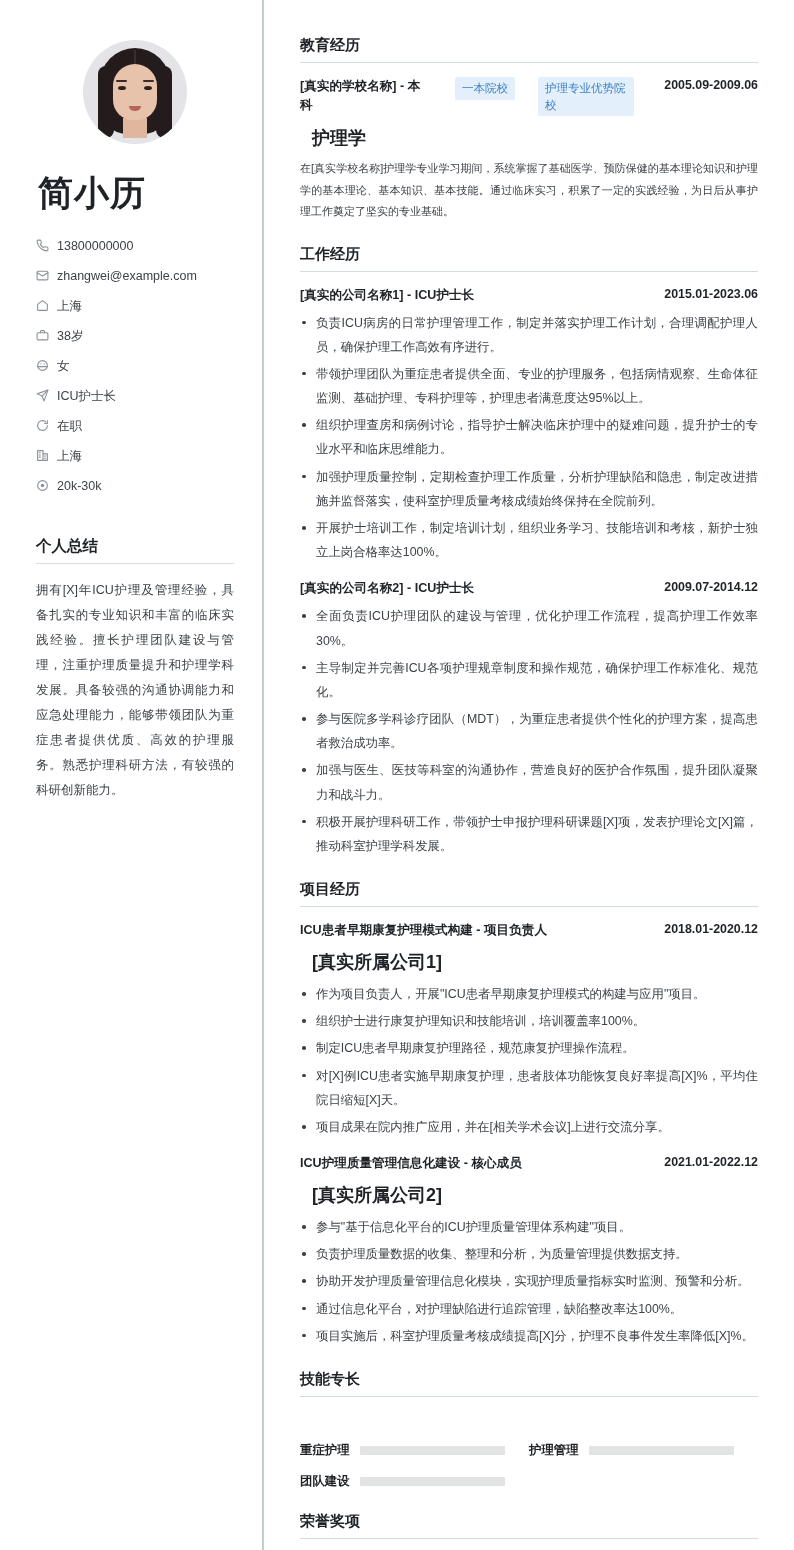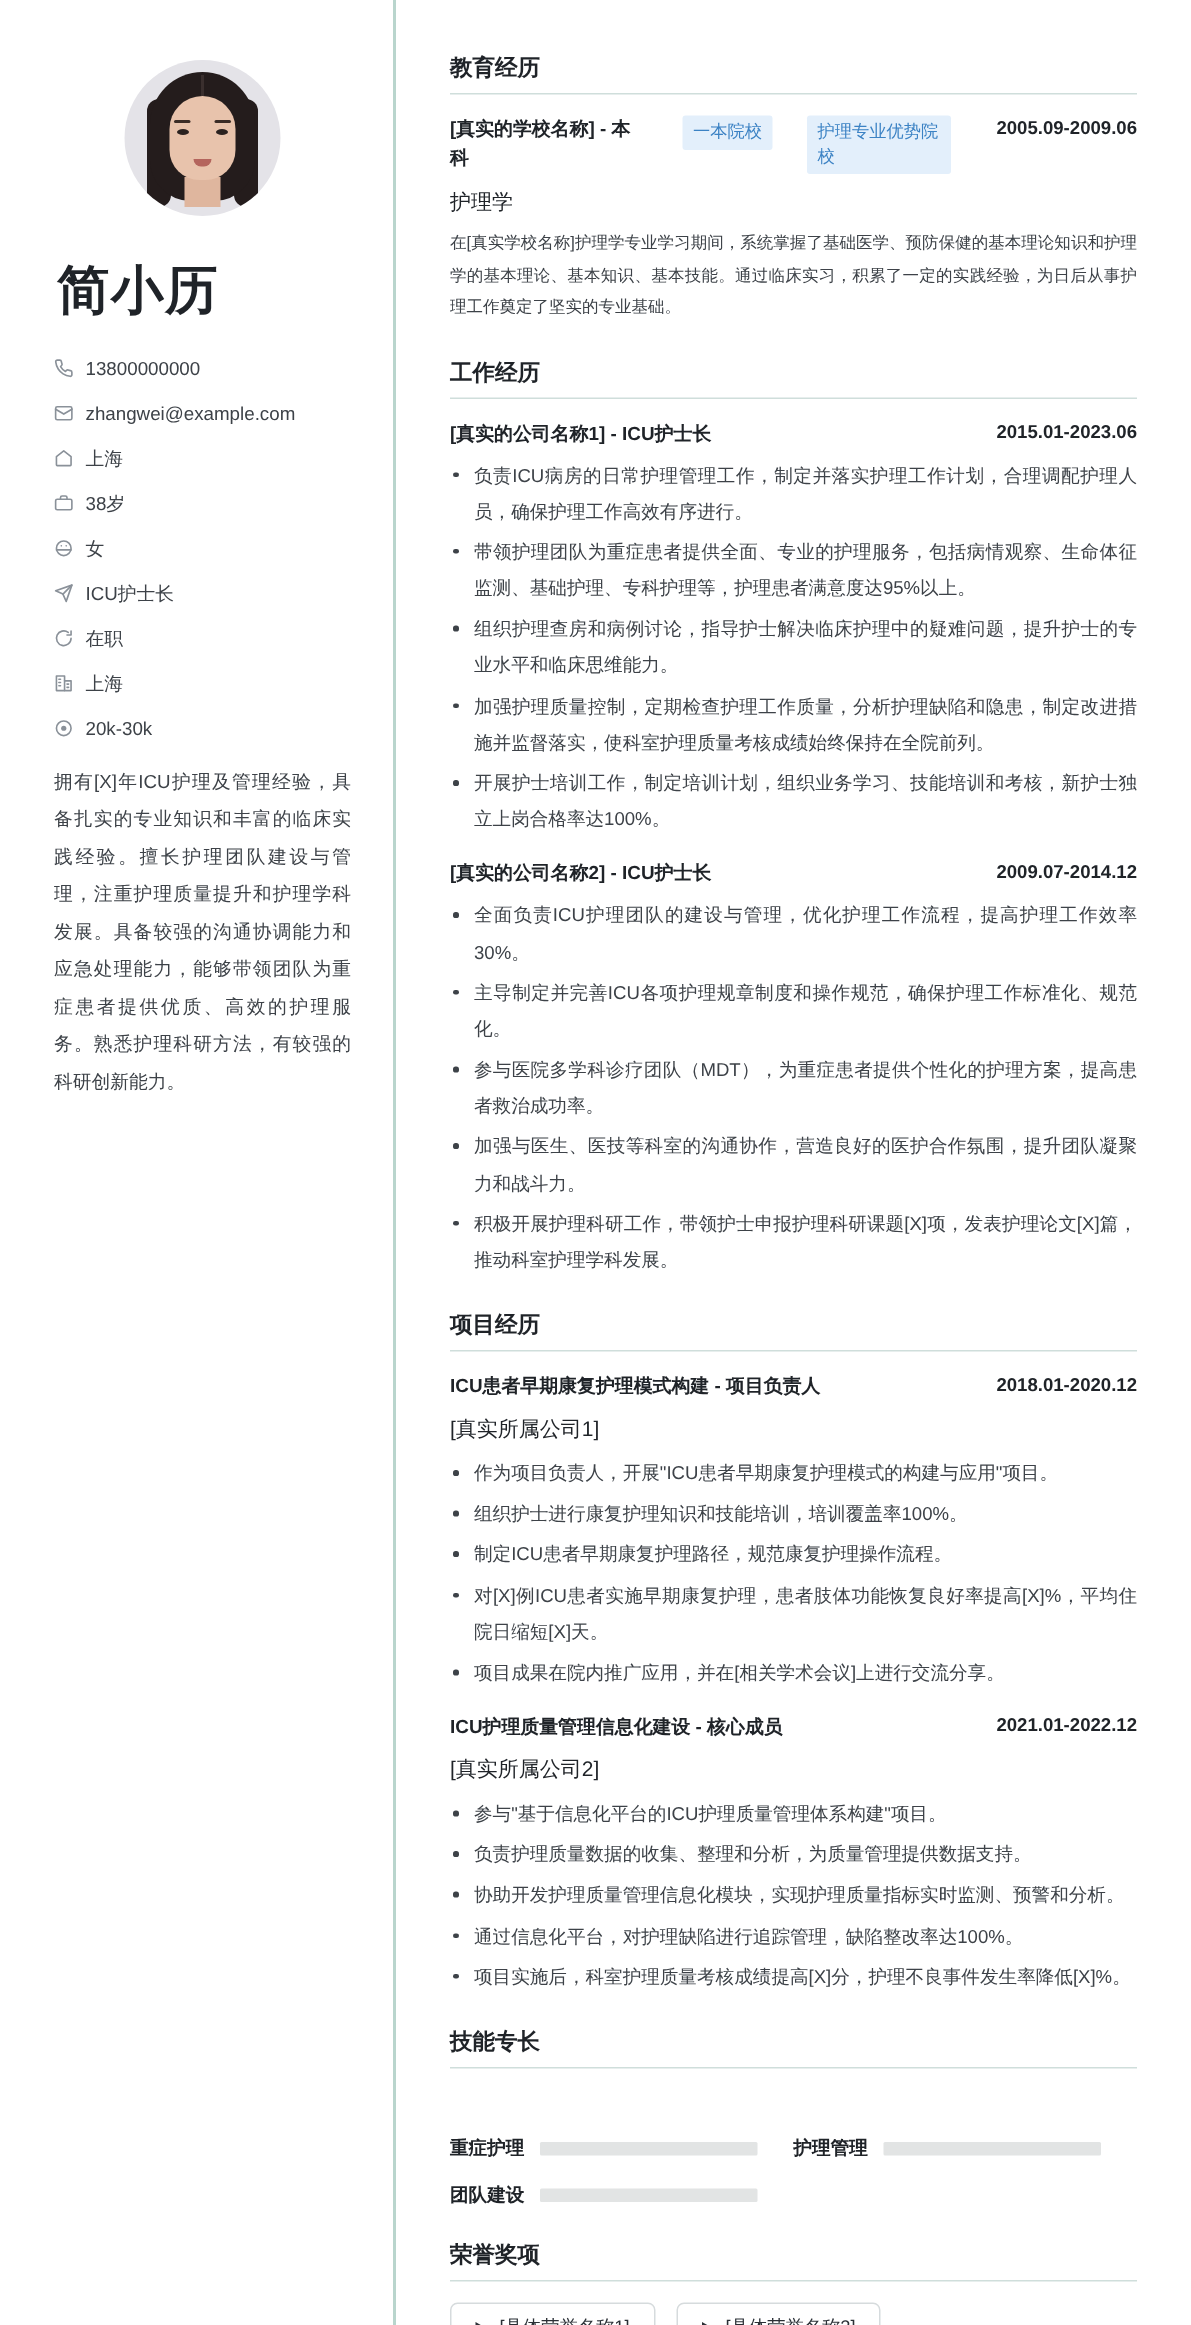--- a/index.html
+++ b/index.html
@@ -201,25 +201,26 @@
   .tag.w2 { max-width: 96px; }
   .entry-date {
     font-size: 12.4px;
     font-weight: bold;
     color: #1f2328;
     white-space: nowrap;
     flex: 0 0 auto;
     padding-top: 1px;
   }
   .entry-sub {
-    font-size: 14px;
-    font-weight: normal;
+    font-size: 18px;
+    font-weight: bold;
     color: #1f2328;
     margin-top: 10px;
     margin-bottom: 8px;
+    margin-left: 12px;
   }
   .entry-desc {
     font-size: 11px;
     line-height: 1.95;
     color: #3d4248;
     text-align: justify;
     margin-top: 4px;
   }
   .bullets { list-style: none; margin-top: 6px; }
   .bullets li {
@@ -407,20 +408,21 @@
           <svg width="13" height="13" viewBox="0 0 24 24" fill="none" stroke="currentColor" stroke-width="2" stroke-linecap="round" stroke-linejoin="round">
               <circle cx="12" cy="12" r="9"></circle>
               <circle cx="12" cy="12" r="3.2" fill="currentColor" stroke="none"></circle>
             </svg>
         </span>
         <span class="info-text">20k-30k</span>
       </li>
 
     </ul>
 
+    <h2 class="side-section-title">个人总结</h2>
     <p class="summary-text">拥有[X]年ICU护理及管理经验，具备扎实的专业知识和丰富的临床实践经验。擅长护理团队建设与管理，注重护理质量提升和护理学科发展。具备较强的沟通协调能力和应急处理能力，能够带领团队为重症患者提供优质、高效的护理服务。熟悉护理科研方法，有较强的科研创新能力。</p>
 
   </aside>
 
   <main class="main">
 
     <section class="section">
       <h2 class="section-title">教育经历</h2>
 
       <div class="entry">

